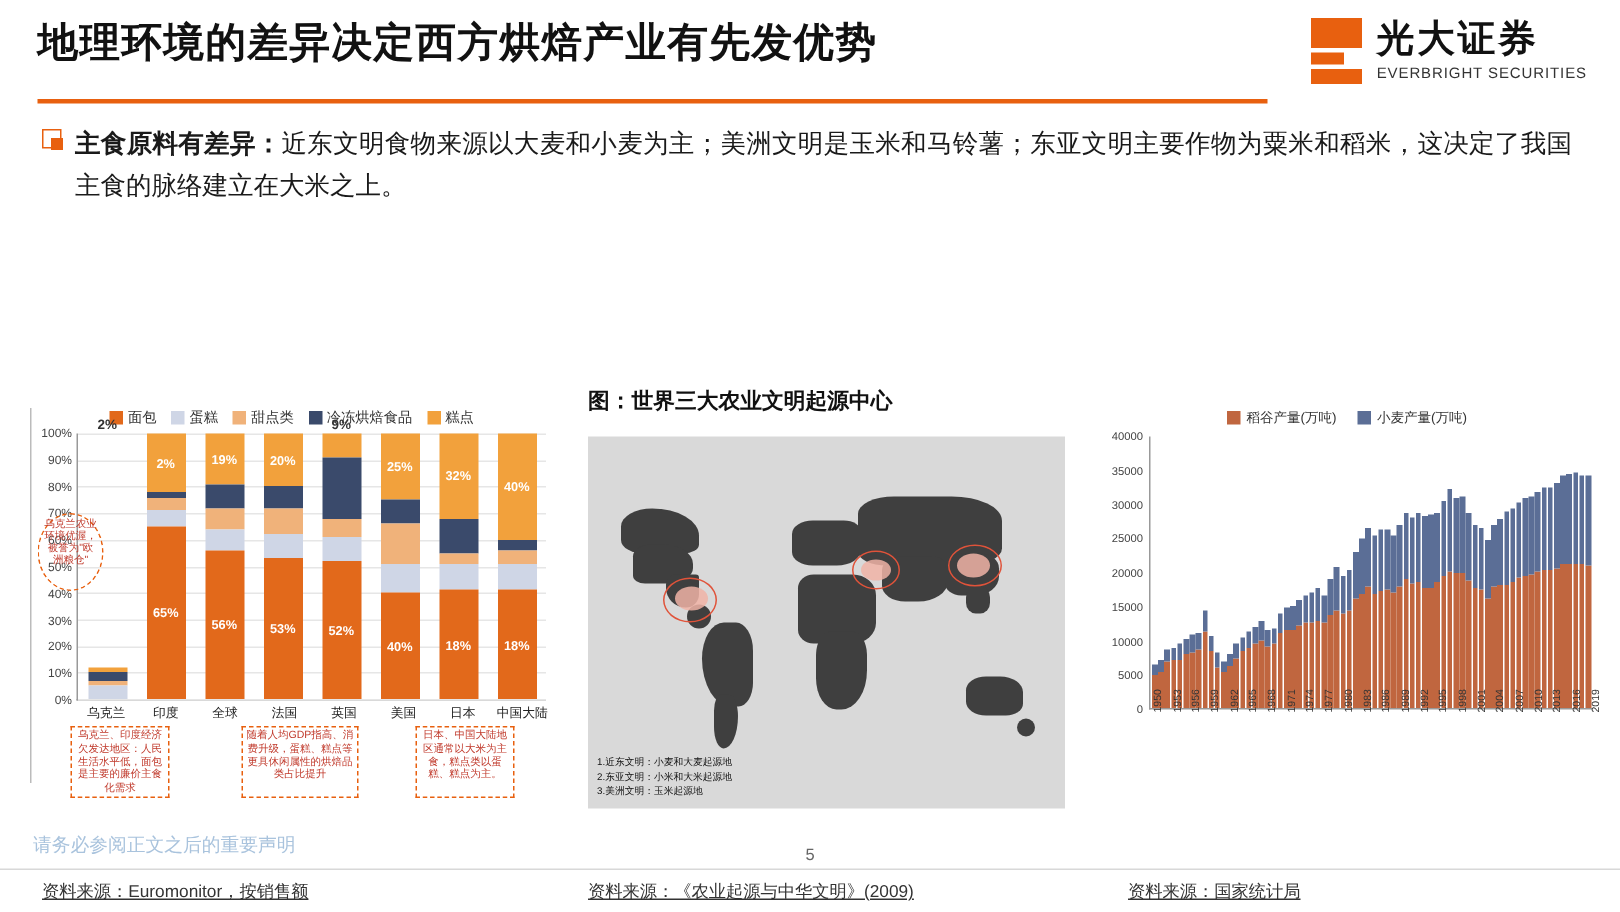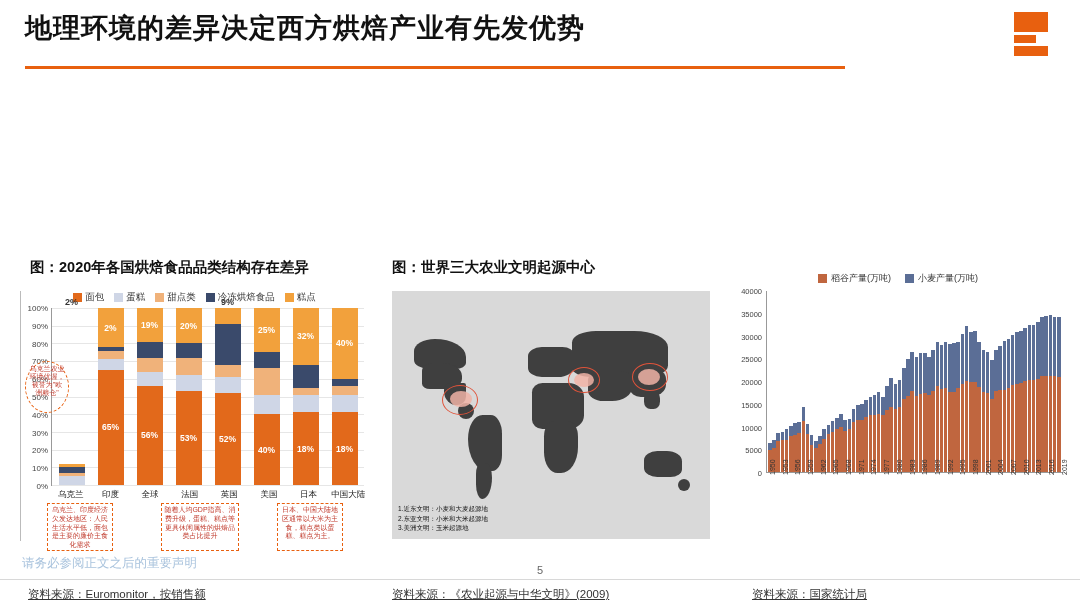--- a/index.html
+++ b/index.html
@@ -148,28 +148,40 @@
   <div class="title-bar">
     <div class="page-title">地理环境的差异决定西方烘焙产业有先发优势</div>
   </div>
   <div class="title-rule"></div>
   <div class="logo">
     <div class="logo-mark">
       <div class="bar1"></div>
         <div class="bar2"></div>
         <div class="bar3"></div>
     </div>
+    <div class="logo-text">
+      <div class="logo-cn">光大证券</div>
+      <div class="logo-en">EVERBRIGHT SECURITIES</div>
+    </div>
   </div>
 </div>
 
 <div class="bullets">
+  <div class="bullet">
+    <div class="bullet-mark">
+      <div class="sq-o"></div>
+        <div class="sq-f"></div>
+    </div>
+    <div class="bullet-text">
+      <b>主食原料有差异：</b><span>近东文明食物来源以大麦和小麦为主；美洲文明是玉米和马铃薯；东亚文明主要作物为粟米和稻米，这决定了我国主食的脉络建立在大米之上。</span>
+    </div>
+  </div>
 </div>
 
 <div class="panel" id="panel1">
-  <div class="panel-caption cap">图：2020年各国烘焙食品品类结构存在差异</div>
   <div class="chart1">
     <div class="legend1" id="legend1">
         <div class="li">
           <span class="swatch" style="background: rgb(226, 105, 27);"></span>
           <span>面包</span>
         </div>
         <div class="li">
           <span class="swatch" style="background: rgb(207, 214, 230);"></span>
           <span>蛋糕</span>
         </div>

